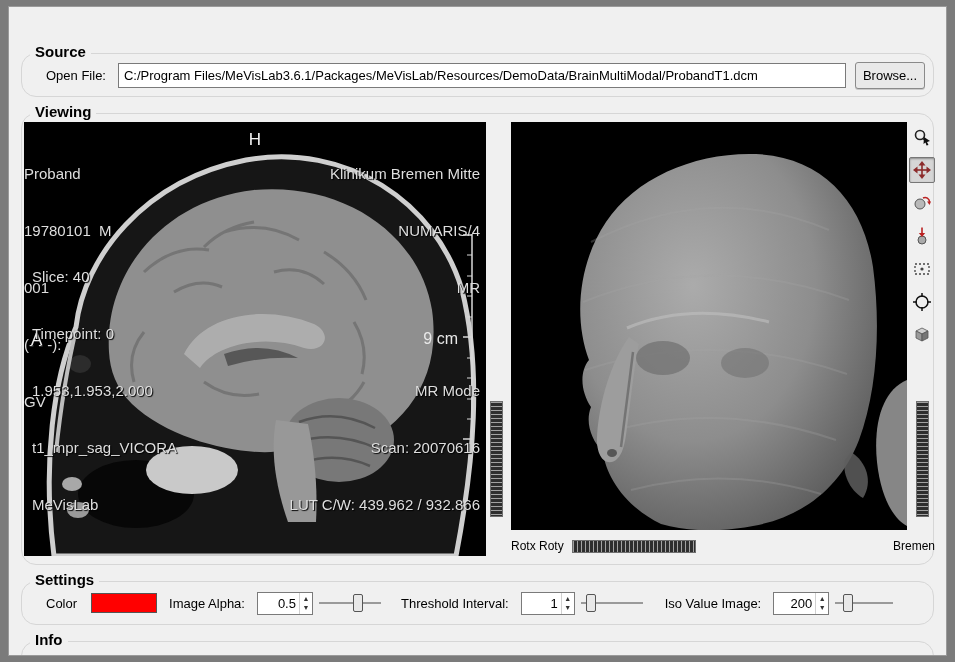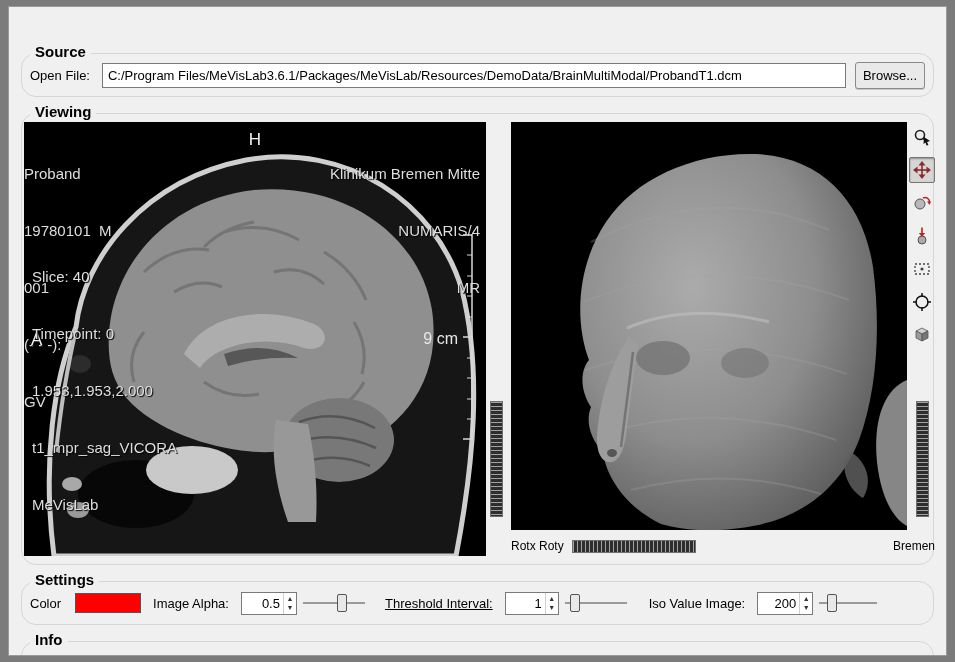--- a/index.html
+++ b/index.html
@@ -31,21 +31,21 @@
   .group { position:relative; border:1px solid #d6d6d6; border-radius:15px; background:#f0f0f0; }
   .group-title { position:absolute; top:-11px; left:8px; padding:0 5px; background:#f0f0f0;
                  font-weight:bold; font-size:15px; color:#000; }
   .g-source   { margin-top:12px; height:44px; }
   .g-viewing  { margin-top:16px; height:452px; }
   .g-settings { margin-top:16px; height:44px; }
   .g-info     { margin-top:16px; height:40px; }
 
   
   .source-row { display:flex; align-items:center; height:100%; padding:0 8px; }
-  .lbl { font-size:13px; color:#000; white-space:nowrap; }
+  .lbl { font-size:13px; color:#000; white-space:nowrap;margin-left:16px; }
   .file-input { flex:1; margin-left:12px; height:25px; border:1px solid #7a7a7a; background:#fff;
                 font-size:13px; font-family:"Liberation Sans",sans-serif; padding:0 5px; }
   .browse-btn { margin-left:9px; width:70px; height:27px; background:#e9e9e9;
                 border:1px solid #8a8a8a; border-radius:3px; font-size:13px;
                 font-family:"Liberation Sans",sans-serif; box-shadow:0 1px 0 #c9c9c9; }
 
   
   .slice-viewer { position:absolute; left:2px; top:8px; width:462px; height:434px; background:#000;
                   overflow:hidden; }
   .render-viewer { position:absolute; left:489px; top:8px; width:396px; height:408px; background:#000;
@@ -167,20 +167,25 @@
         <div class="ruler-label">9 cm</div>
 
         <div class="ovl" style="left:8px; bottom:4px;">
           <div>Slice: 40</div>
           <div>Timepoint: 0</div>
           <div>1.953,1.953,2.000</div>
           <div>t1_mpr_sag_VICORA</div>
           <div>MeVisLab</div>
         </div>
 
+        <div class="ovl right" style="right:6px; bottom:4px;">
+          <div>MR Mode</div>
+          <div>Scan: 20070616</div>
+          <div>LUT C/W: 439.962 / 932.866</div>
+        </div>
       </div>
 
       <div class="wheel-v wheel-left"></div>
 
       <div class="render-viewer">
         <svg class="viewer-svg" width="396" height="408" viewBox="0 0 396 408">
           <defs>
             <radialGradient id="hg" cx="38%" cy="35%" r="75%">
               <stop offset="0%" stop-color="#ababab"></stop>
               <stop offset="55%" stop-color="#8d8d8d"></stop>
@@ -278,21 +283,21 @@
           <span class="spin-arrows">
               <span>▲</span>
               <span>▼</span>
             </span>
         </div>
         <div class="slider">
           <div class="groove"></div>
             <div class="handle" style="left:55%;"></div>
         </div>
 
-        <span class="lbl" style="margin-left:20px;text-decoration:underline;">Threshold Interval:</span>
+        <span class="lbl" style="margin-left:20px;">Threshold Interval:</span>
         <div class="spinbox" style="width:54px;">
           <span class="spin-value">1</span>
           <span class="spin-arrows">
               <span>▲</span>
               <span>▼</span>
             </span>
         </div>
         <div class="slider">
           <div class="groove"></div>
             <div class="handle" style="left:8%;"></div>

